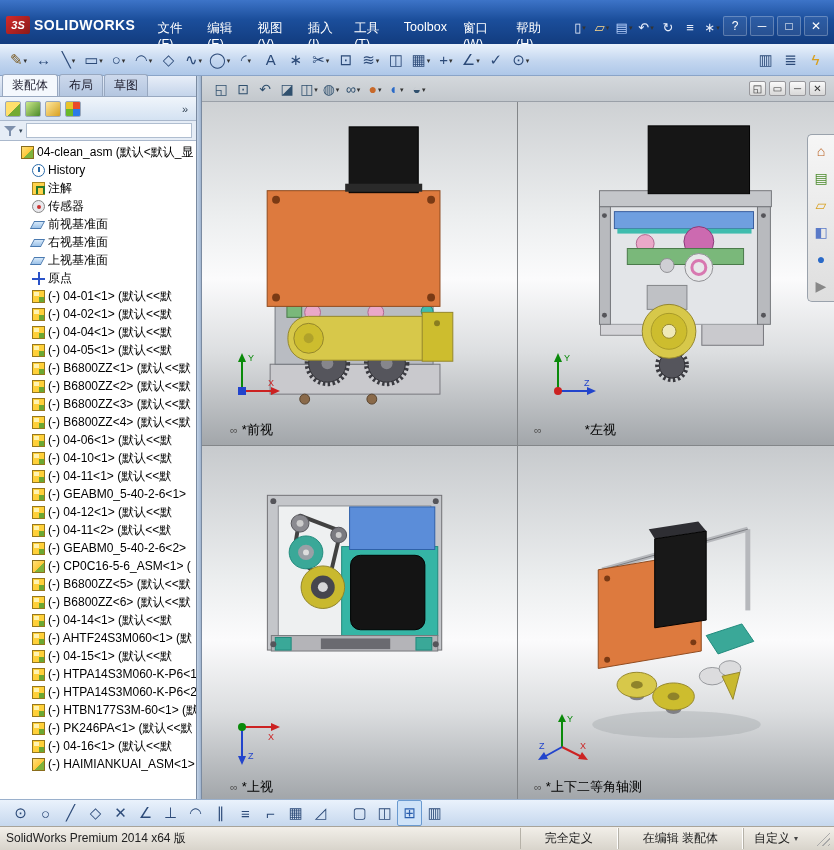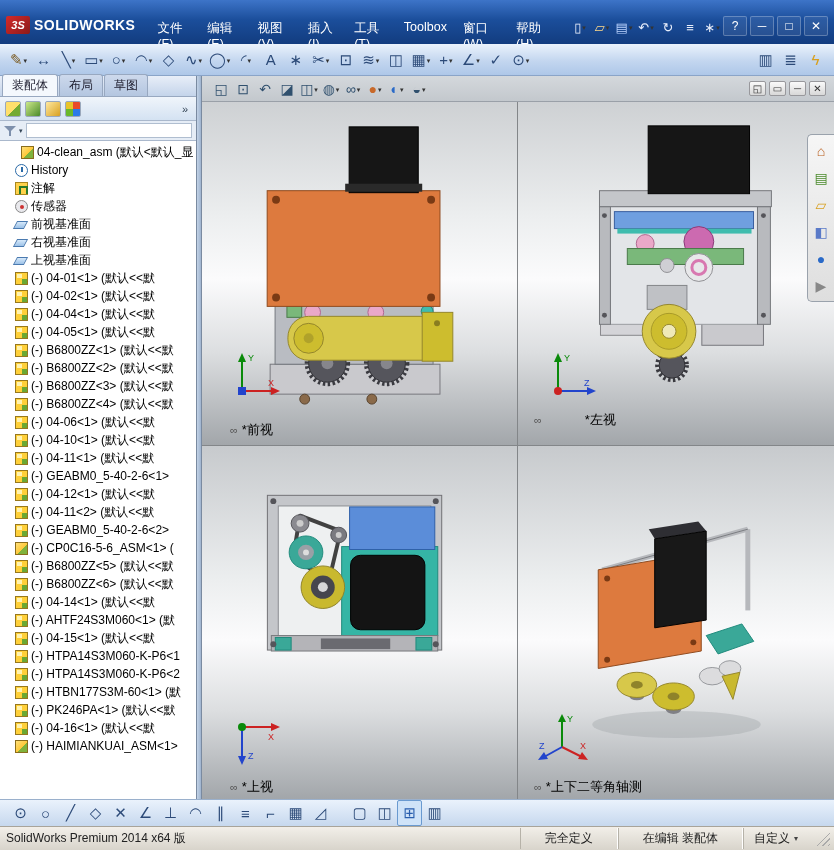--- a/index.html
+++ b/index.html
@@ -38,21 +38,21 @@
   .mgr-icon{width:16px;height:16px;border:1px solid #9aa8bc;border-radius:2px;}
   .mgr-chevron{margin-left:auto;color:#345;font-size:11px;padding:0 3px;}
   .filter-row{height:20px;display:flex;align-items:center;padding:2px 4px;background:#e6edf6;border-bottom:1px solid #aab8cc;gap:3px;}
   .funnel-icon{position:relative;width:12px;height:12px;}
   .f-top{position:absolute;left:0;top:1px;width:0;height:0;border-left:6px solid transparent;border-right:6px solid transparent;border-top:6px solid #7e90ac;}
   .f-stem{position:absolute;left:5px;top:6px;width:2px;height:5px;background:#7e90ac;}
   .f-dd{font-size:7px;color:#345;}
   .filter-input{flex:1;height:15px;background:#fff;border:1px solid #b0bed0;}
 
   .tree{flex:1;background:#fff;overflow:hidden;padding-top:2px;position:relative;}
-  .trow{height:18px;display:flex;align-items:center;gap:3px;padding-left:15px;white-space:nowrap;overflow:hidden;cursor:default;}
+  .trow{height:18px;display:flex;align-items:center;gap:3px;padding-left:32px;white-space:nowrap;overflow:hidden;cursor:default;}
   .trow.root{padding-left:21px;}
   .trow .lbl{overflow:hidden;flex:1;font-size:12px;color:#000;}
   .ti{width:13px;height:13px;flex:0 0 13px;position:relative;display:inline-block;}
   .ti.asm-root,.ti.subasm{background:linear-gradient(135deg,#ffe07a 0%,#ffc93a 55%,#7fb33c 55%);border:1px solid #8a6d1c;}
   .ti.history{border-radius:50%;background:#fff;border:1px solid #2a6aa8;}
   .ti.history::after{content:"";position:absolute;left:5px;top:2px;width:2px;height:5px;background:#2a6aa8;}
   .ti.sensors{border-radius:50%;background:#e8e8ec;border:1px solid #888;}
   .ti.sensors::after{content:"";position:absolute;left:4px;top:4px;width:4px;height:4px;background:#cc3333;border-radius:50%;}
   .ti.annotations{background:#ffd24a;border:1px solid #a8871f;}
   .ti.annotations::after{content:"";position:absolute;left:3px;top:3px;width:5px;height:6px;border-left:2px solid #2a7a2a;border-right:2px solid #2a7a2a;border-top:2px solid #2a7a2a;}
@@ -314,20 +314,24 @@
           <div class="trow">
             <span class="ti plane"></span>
             <span class="lbl">右视基准面</span>
           </div>
 
           <div class="trow">
             <span class="ti plane"></span>
             <span class="lbl">上视基准面</span>
           </div>
 
+          <div class="trow">
+            <span class="ti origin"></span>
+            <span class="lbl">原点</span>
+          </div>
 
           <div class="trow">
             <span class="ti component"></span>
             <span class="lbl">(-) 04-01&lt;1&gt; (默认&lt;&lt;默</span>
           </div>
 
           <div class="trow">
             <span class="ti component"></span>
             <span class="lbl">(-) 04-02&lt;1&gt; (默认&lt;&lt;默</span>
           </div>
@@ -539,21 +543,21 @@
           </svg>
           <svg class="triad" style="left:30px;bottom:46px;" width="52" height="52">
             <line x1="10" y1="44" x2="10" y2="14" stroke="#0a8a0a" stroke-width="2"></line>
             <polygon points="10,6 6,15 14,15" fill="#0a8a0a"></polygon>
             <line x1="10" y1="44" x2="40" y2="44" stroke="#2244cc" stroke-width="2"></line>
             <polygon points="48,44 39,40 39,48" fill="#2244cc"></polygon>
             <circle cx="10" cy="44" r="4" fill="#cc2222"></circle>
             <text x="16" y="14" fill="#0a8a0a" font-size="9">Y</text>
             <text x="36" y="39" fill="#2244cc" font-size="9">Z</text>
           </svg>
-          <div class="view-label" style="left:16px;bottom:16px;gap:43px;">
+          <div class="view-label" style="left:16px;bottom:6px;gap:43px;">
             <span class="glasses"></span>
             <span>*左视</span>
           </div>
         </div>
 
         <div class="quad q3">
           <svg class="model" viewBox="0 0 318 365" preserveAspectRatio="none">
             <rect x="66" y="51" width="176" height="160" fill="#c4c6ca" stroke="#707074"></rect>
             <rect x="77" y="62" width="154" height="138" fill="#eef0f1" stroke="#8a8c90"></rect>
             <rect x="141" y="104" width="97" height="92" fill="#35b5a5" stroke="#1f8a7c"></rect>

